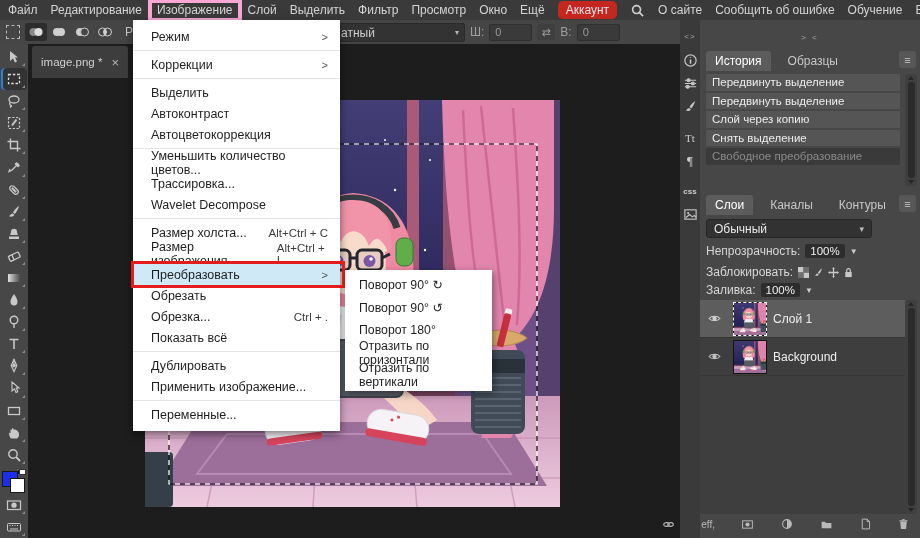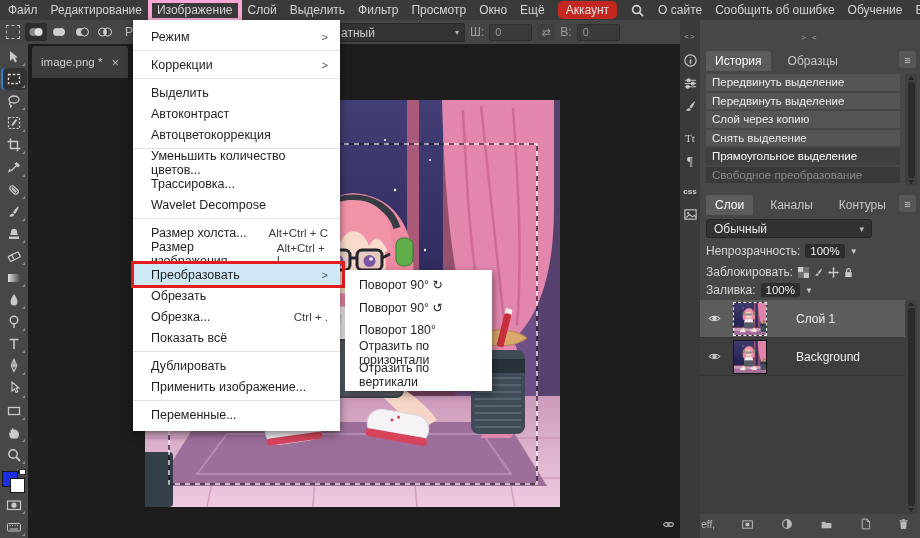--- a/index.html
+++ b/index.html
@@ -98,21 +98,21 @@
   .prow{position:absolute;left:6px;display:flex;align-items:center;gap:5px;font-size:12px;color:#d6d6d6}
   .valbox{background:#2d2d2d;padding:1px 5px;border-radius:2px;color:#f0f0f0;font-size:11.5px}
   .tri{font-size:8px;color:#ccc}
   .lockicons{display:flex;gap:4px;align-items:center}
   .llist{position:absolute;left:0;top:280px;width:206px;height:214px;background:#3e3e3e}
   .lrow{height:37px;display:flex;align-items:center;border-bottom:1px solid #363636}
   .lrow.sel{background:#5d5d5d}
   .leye{width:28px;display:flex;justify-content:center}
   .lthumb{width:32px;height:32px;background:#1a1a1a;border:1px solid #141414;margin-left:5px;position:relative;overflow:hidden}
   .lthumb.dashed{outline:1px dashed #fff;outline-offset:-1px}
-  .lname{margin-left:29px;font-size:12px;color:#eee}
+  .lname{margin-left:6px;font-size:12px;color:#eee}
   .pfooter{position:absolute;right:10px;top:497px;display:flex;gap:25px;align-items:center;color:#b9b9b9}
   .eff-txt{font-size:10px;color:#b9b9b9}
 </style>
 </head>
 <body>
 
 <div class="menubar">
   <span class="mb-item">Файл</span>
   <span class="mb-item">Редактирование</span>
   <span class="mb-redbox">
@@ -569,23 +569,20 @@
       </div>
     <div class="hrow">
         <span>Передвинуть выделение</span>
       </div>
     <div class="hrow">
         <span>Слой через копию</span>
       </div>
     <div class="hrow">
         <span>Снять выделение</span>
       </div>
-    <div class="hrow on">
-        <span>Прямоугольное выделение</span>
-      </div>
     <div class="hrow dis">
         <span>Свободное преобразование</span>
       </div>
   </div>
   <div class="sb" style="right:3px;top:54px;height:112px">
     <span class="tri-u"></span>
       <span class="thumb"></span>
       <span class="tri-d"></span>
   </div>
 

